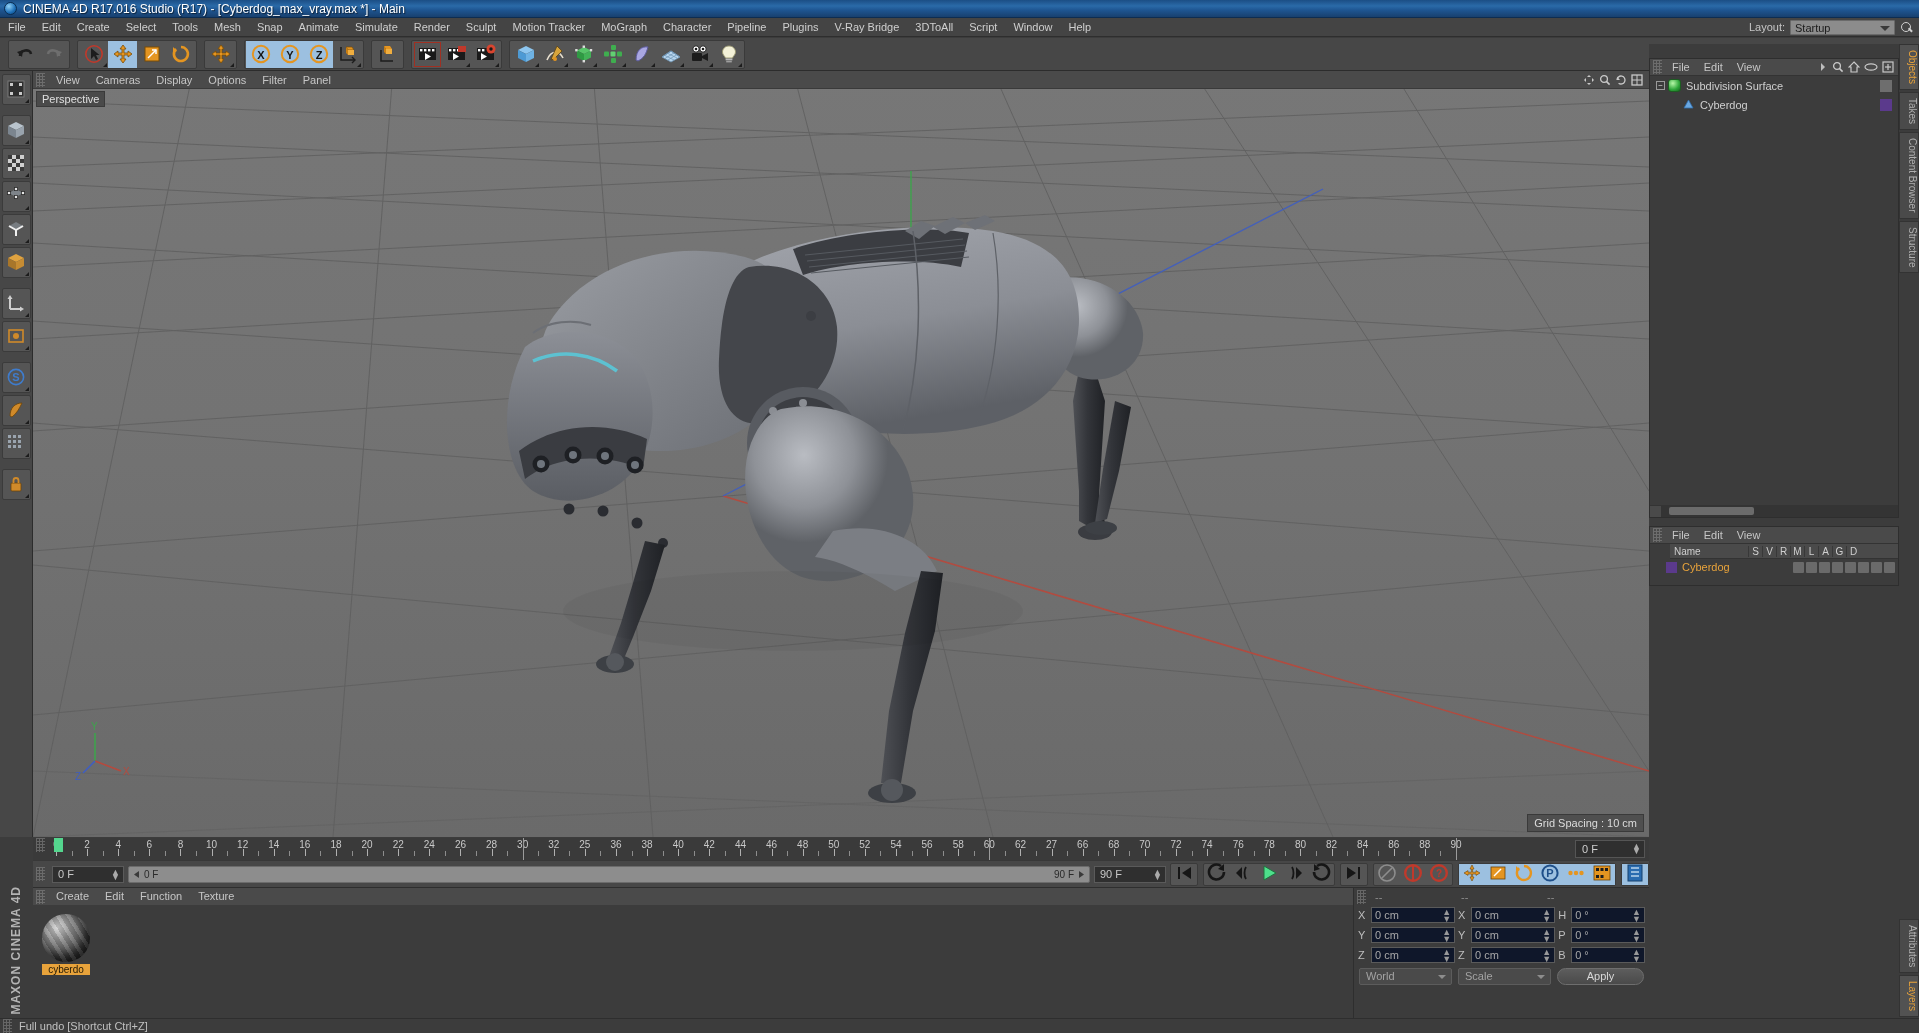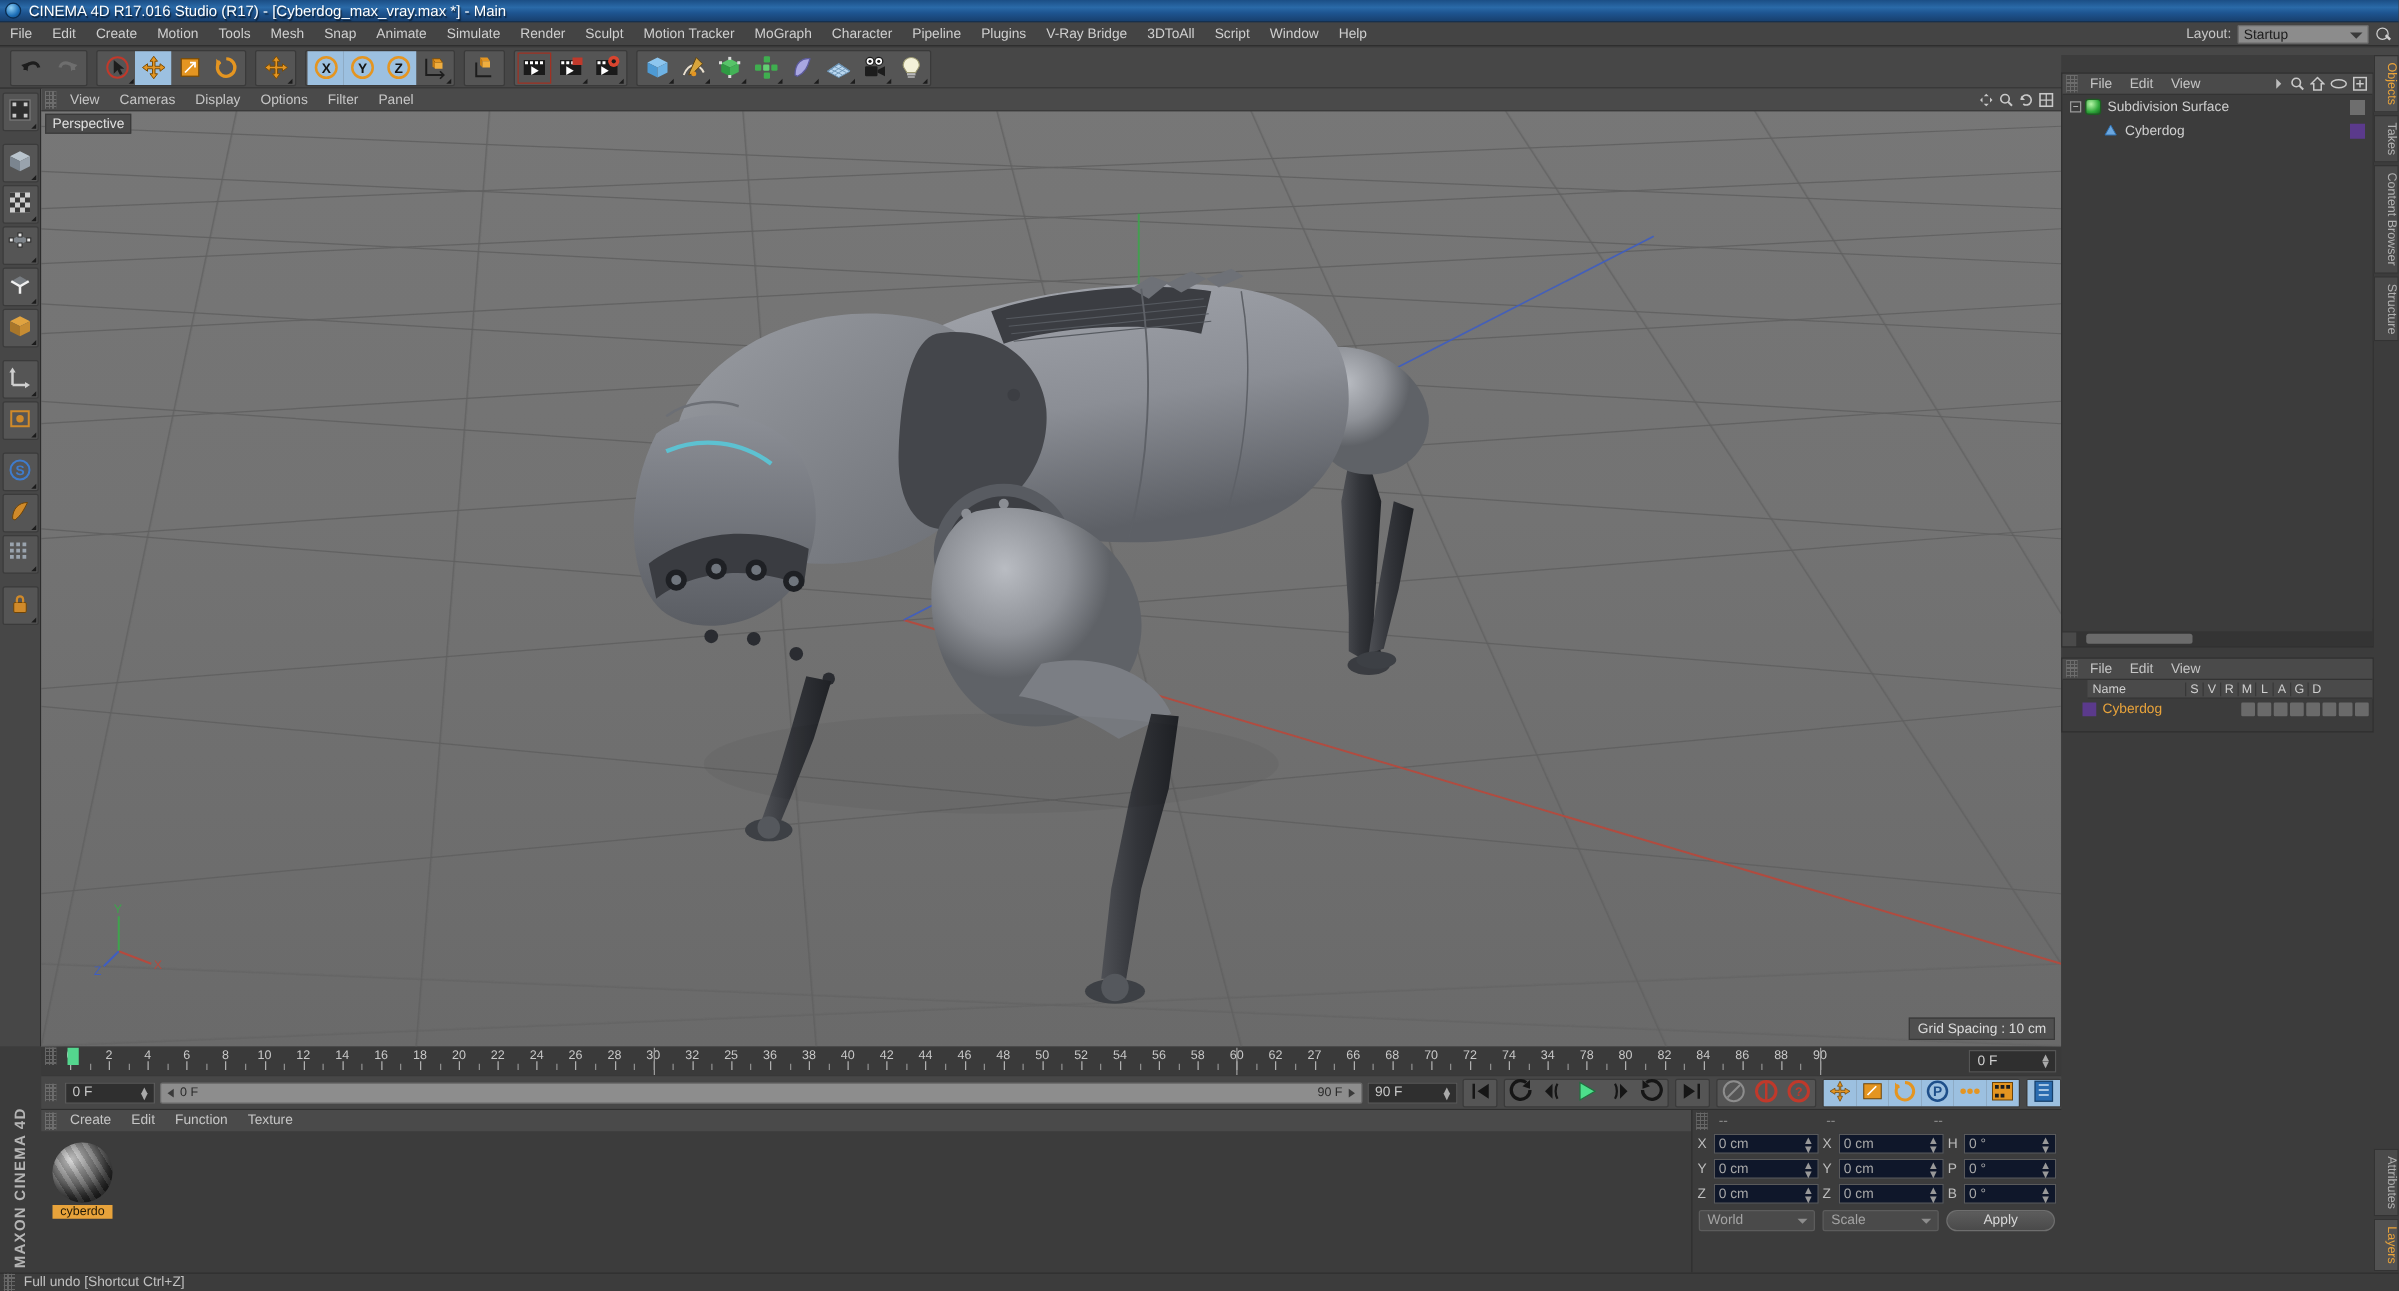--- a/index.html
+++ b/index.html
@@ -306,21 +306,21 @@
 <div id="titlebar">
   <div class="tb-icon"></div>
   <div class="tb-text">CINEMA 4D R17.016 Studio (R17) - [Cyberdog_max_vray.max *] - Main</div>
 </div>
 
 <div id="menubar">
   <div id="menuitems" style="display:flex;align-items:center;">
       <div class="mi">File</div>
       <div class="mi">Edit</div>
       <div class="mi">Create</div>
-      <div class="mi">Motion</div>
+      <div class="mi">Select</div>
       <div class="mi">Tools</div>
       <div class="mi">Mesh</div>
       <div class="mi">Snap</div>
       <div class="mi">Animate</div>
       <div class="mi">Simulate</div>
       <div class="mi">Render</div>
       <div class="mi">Sculpt</div>
       <div class="mi">Motion Tracker</div>
       <div class="mi">MoGraph</div>
       <div class="mi">Character</div>
@@ -1121,21 +1121,21 @@
       <div class="lbl" style="left: 1034.67px;">66</div>
       <div class="tickmaj" style="left: 1034.67px;"></div>
       <div class="lbl" style="left: 1065.78px;">68</div>
       <div class="tickmaj" style="left: 1065.78px;"></div>
       <div class="lbl" style="left: 1096.89px;">70</div>
       <div class="tickmaj" style="left: 1096.89px;"></div>
       <div class="lbl" style="left: 1128px;">72</div>
       <div class="tickmaj" style="left: 1128px;"></div>
       <div class="lbl" style="left: 1159.11px;">74</div>
       <div class="tickmaj" style="left: 1159.11px;"></div>
-      <div class="lbl" style="left: 1190.22px;">34</div>
+      <div class="lbl" style="left: 1190.22px;">76</div>
       <div class="tickmaj" style="left: 1190.22px;"></div>
       <div class="lbl" style="left: 1221.33px;">78</div>
       <div class="tickmaj" style="left: 1221.33px;"></div>
       <div class="lbl" style="left: 1252.44px;">80</div>
       <div class="tickmaj" style="left: 1252.44px;"></div>
       <div class="lbl" style="left: 1283.56px;">82</div>
       <div class="tickmaj" style="left: 1283.56px;"></div>
       <div class="lbl" style="left: 1314.67px;">84</div>
       <div class="tickmaj" style="left: 1314.67px;"></div>
       <div class="lbl" style="left: 1345.78px;">86</div>

